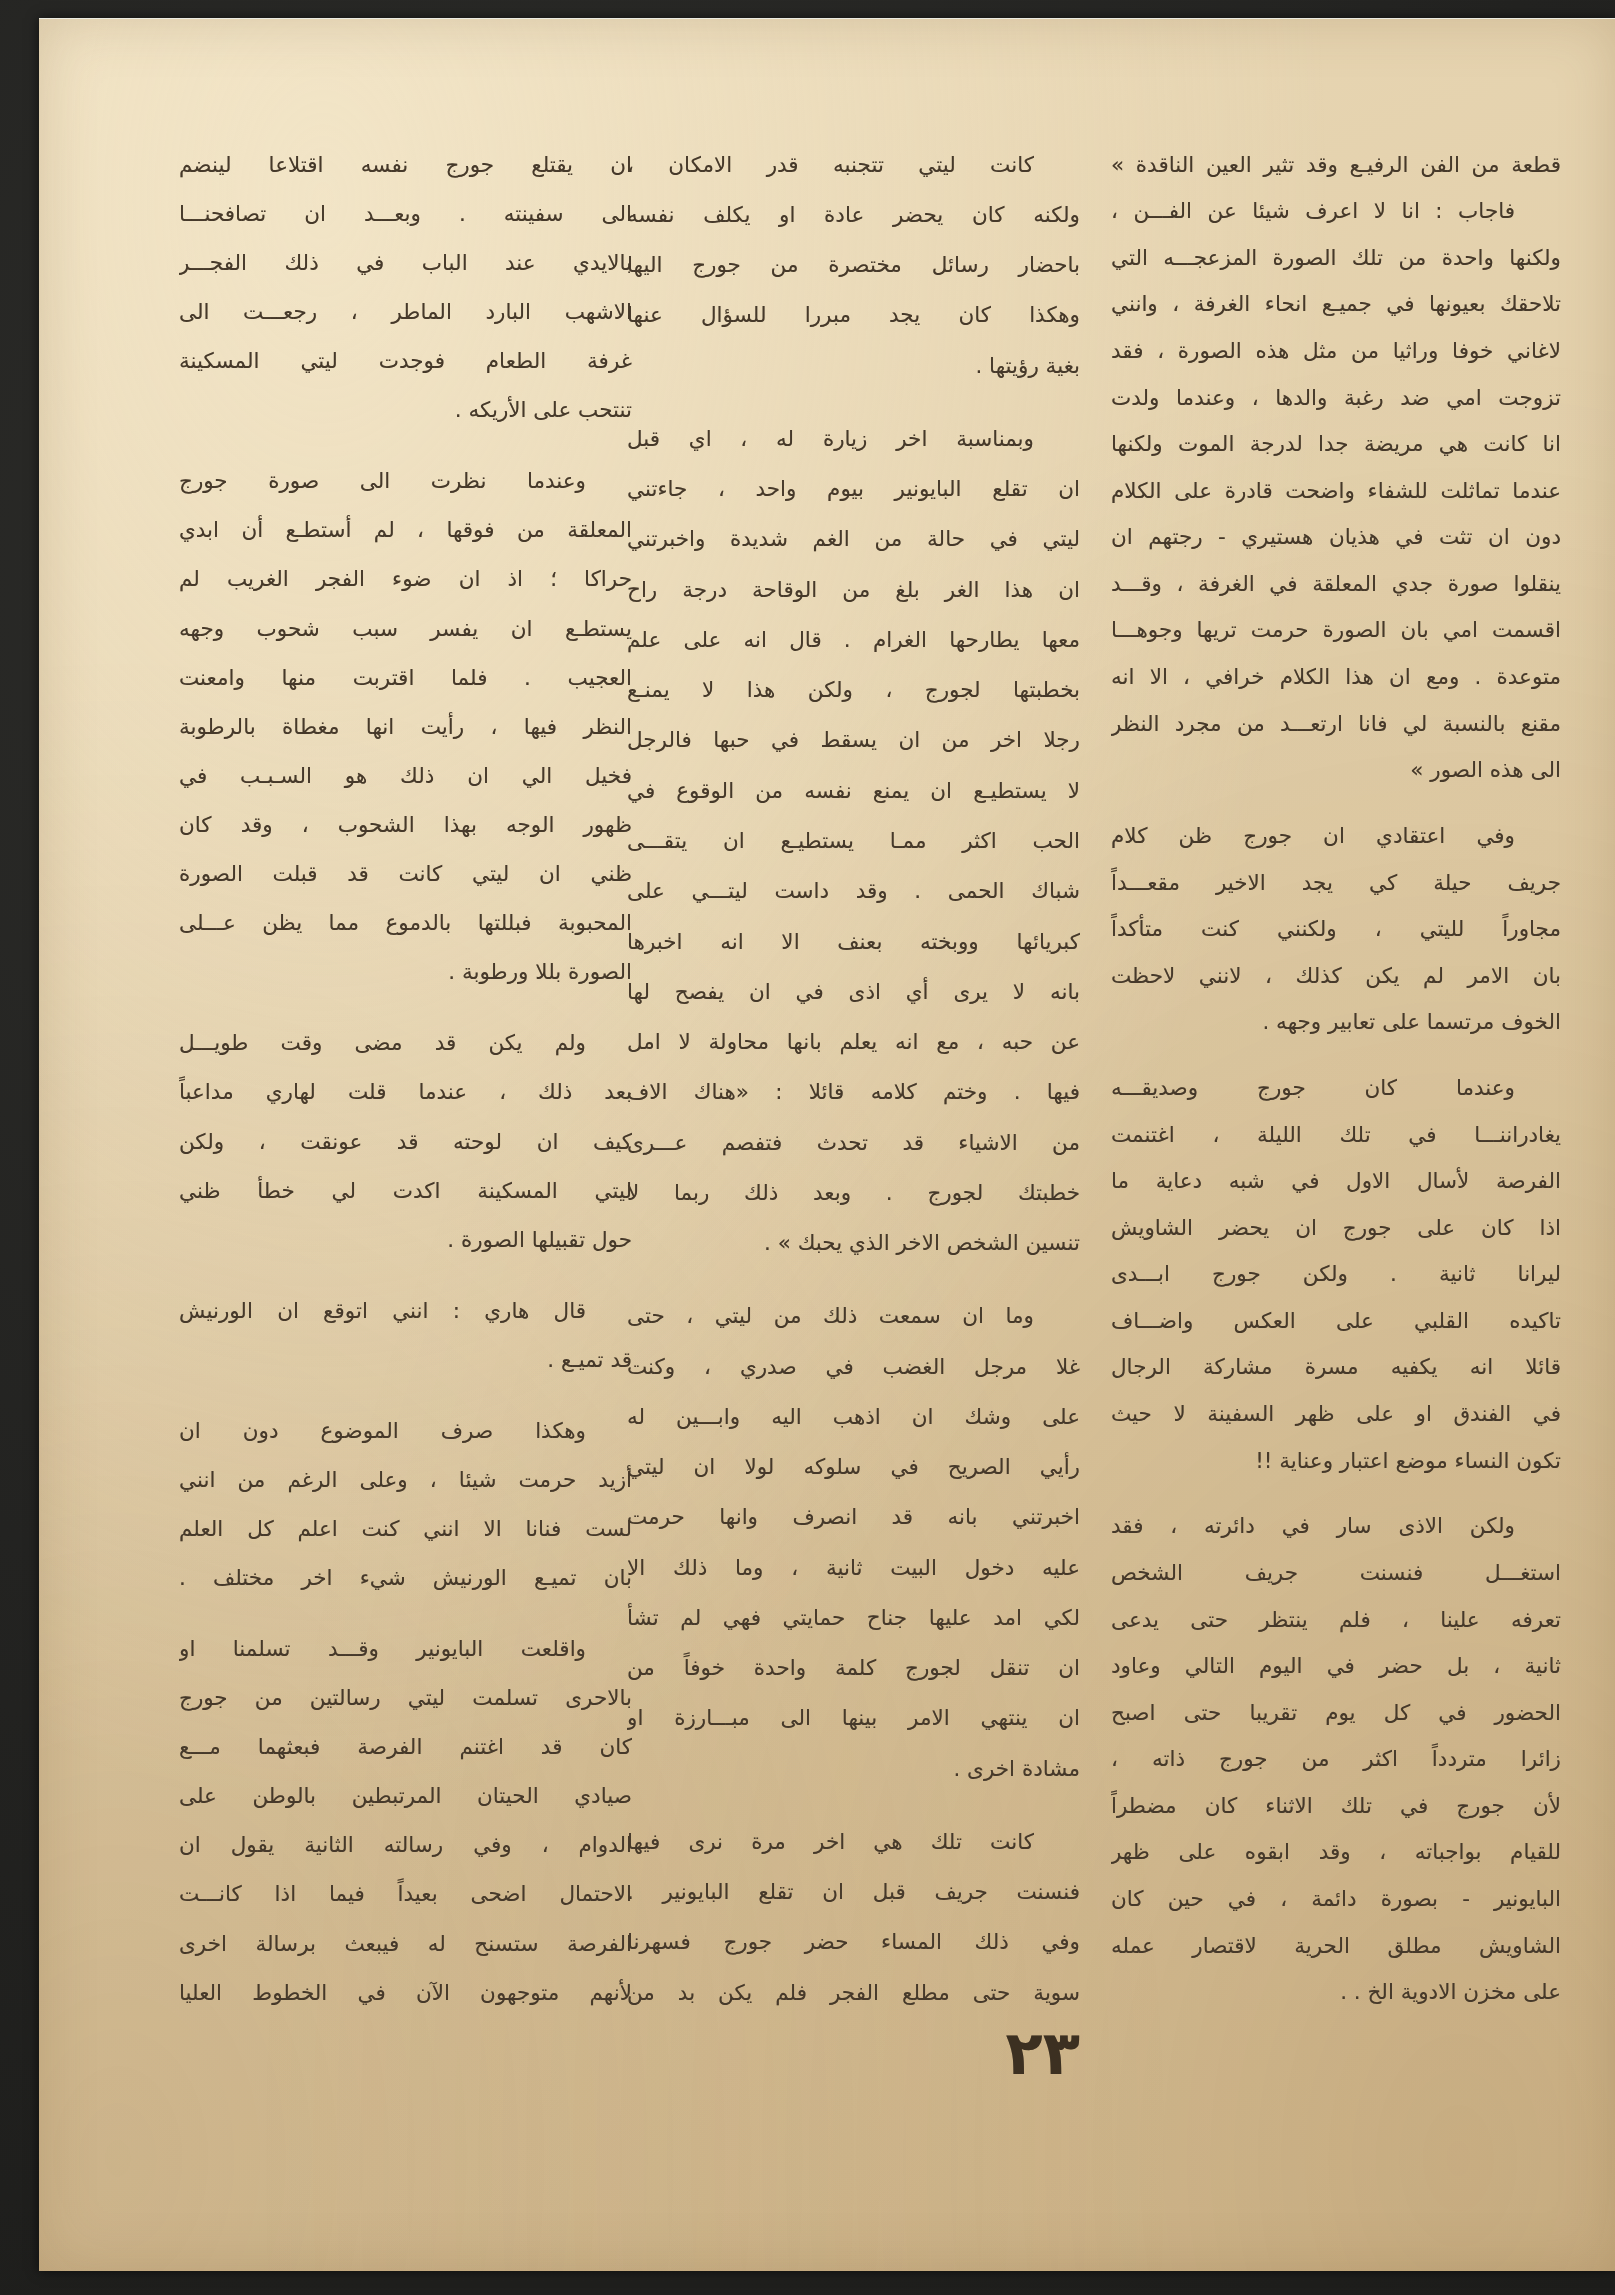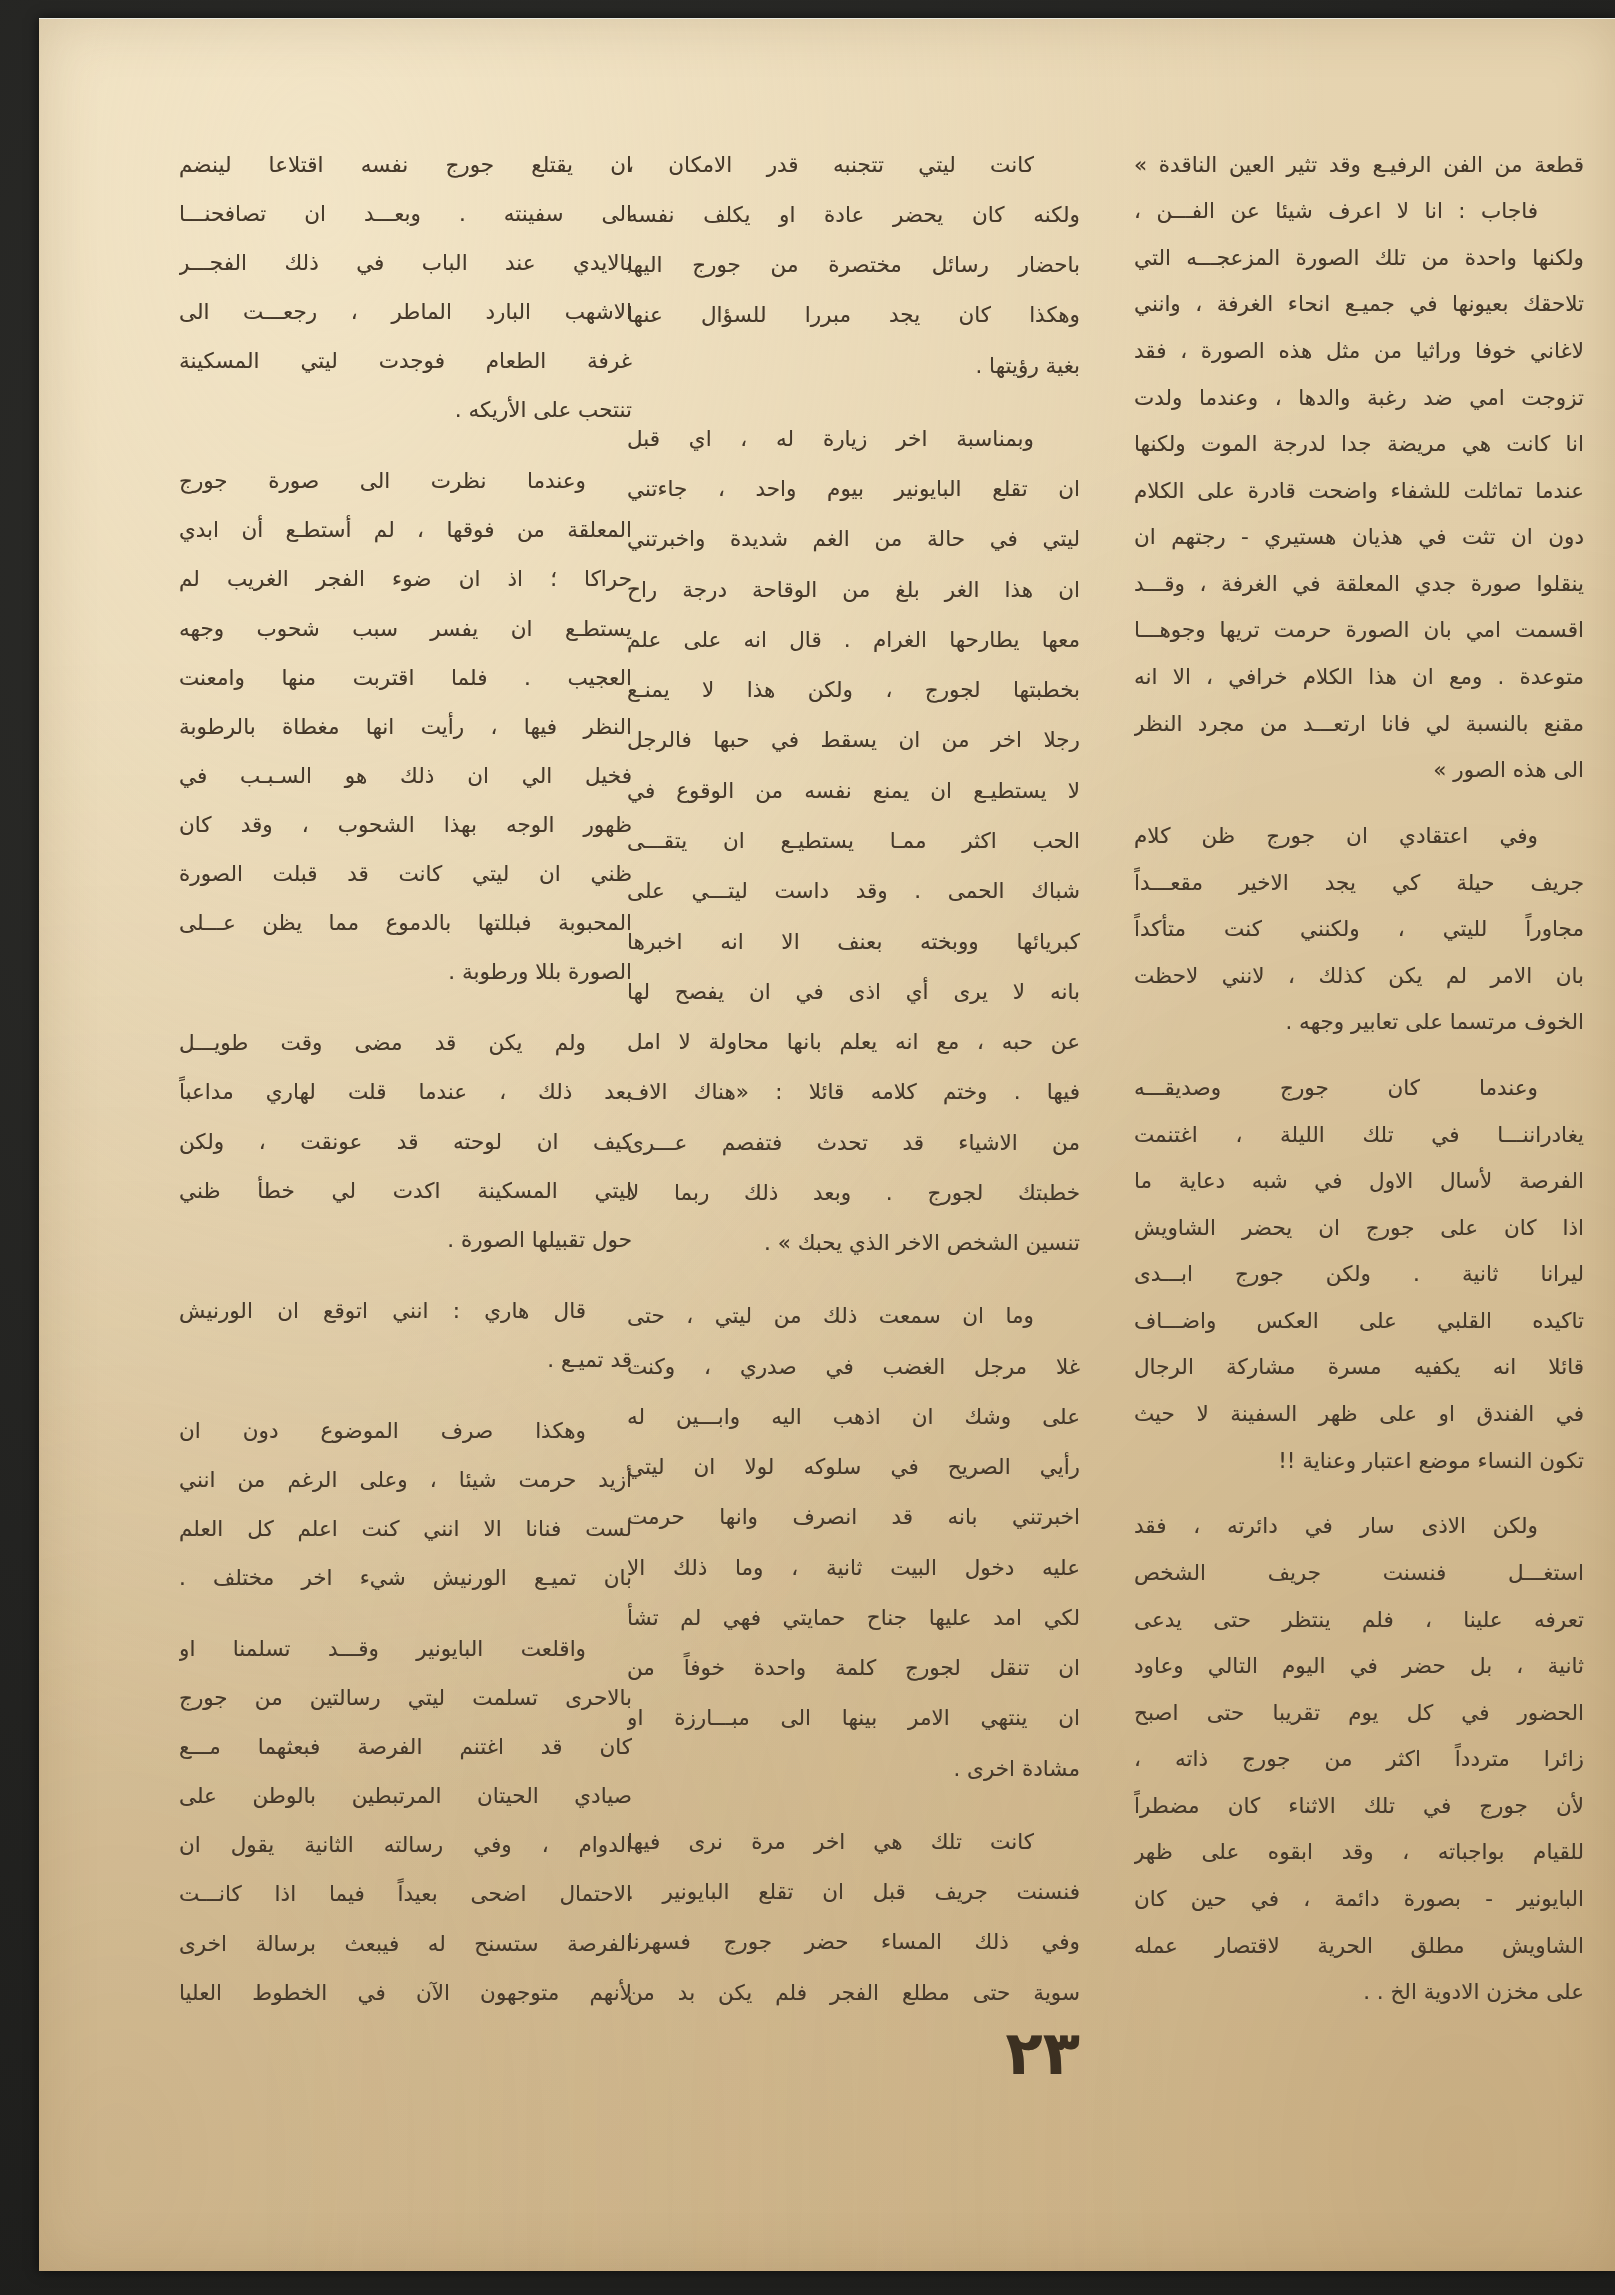--- a/index.html
+++ b/index.html
@@ -29,21 +29,21 @@
     border-top: 1.9px solid rgba(238, 243, 240, 0.85);
   }
   .col {
     position: absolute;
     top: 128px;
     height: 1863px;
     display: flex;
     flex-direction: column;
     justify-content: space-between;
   }
-  .col-right  { left: 1072px; width: 450px; margin-left: 23px; }
+  .col-right  { left: 1072px; width: 450px; }
   .col-mid    { left: 588px;  width: 453px; }
   .col-left   { left: 100px;  width: 453px; margin-left: 40px; }
   .line {
     direction: rtl;
     unicode-bidi: embed;
     height: 35px;
     line-height: 35px;
     overflow: hidden;
     font-size: 21.5px;
     color: #46392a;

